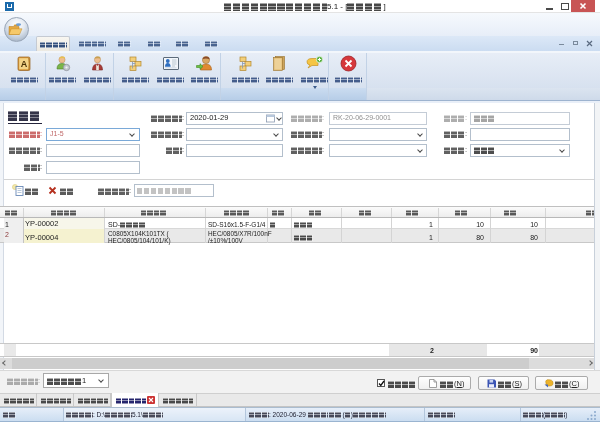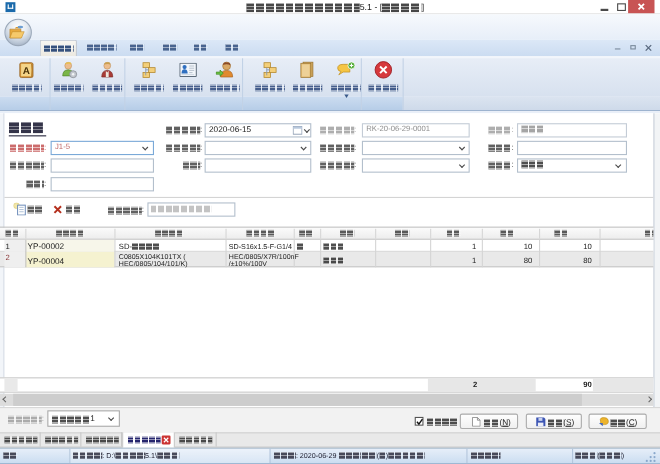--- a/index.html
+++ b/index.html
@@ -148,21 +148,21 @@
 
 <div class="abs" style="left:0;top:103px;width:600px;height:267px;background:#fff"></div>
 <div class="abs" style="left:0;top:103px;width:3px;height:267px;background:#f2f5f9"></div>
 <div class="abs" style="left:3px;top:103px;width:1px;height:267px;background:#d3dae4"></div>
 <div class="abs" style="left:594px;top:103px;width:6px;height:267px;background:#f2f4f6;border-left:1px solid #c8d0da"></div>
 
 <div class="abs" style="left:8px;top:111px;width:34px;border-bottom:1.5px solid #23233a;padding-bottom:2px"><span class="b" style="width:31px;height:10px;color:#23233a;opacity:.92;background-image:repeating-linear-gradient(180deg,rgba(255,255,255,.4) 0 1px,rgba(255,255,255,0) 1px 3.2px),repeating-linear-gradient(90deg,currentColor 0 9.2px,transparent 9.2px 11.2px)"></span></div>
 
 <div class="lbl" style="left:150px;top:114px;width:34px"><span class="b" style="width:31px;color:#3a3a3a"></span>:</div>
 <div class="fld" style="left:186px;top:112px;width:97px"></div>
-<div class="abs" style="left:190px;top:114px;font-size:7.5px;color:#222">2020-06-15</div>
+<div class="abs" style="left:190px;top:114px;font-size:7.5px;color:#222">2020-01-29</div>
 <svg class="abs" style="left:266px;top:114px" width="9" height="9">
     <rect x="0.5" y="1" width="8" height="7" fill="#fff" stroke="#8a9ab0" stroke-width="0.8"></rect>
     <rect x="0.5" y="1" width="8" height="2" fill="#b8c8dc"></rect>
   </svg>
 <span class="chev abs" style="left:277px;top:116px"></span>
 <div class="lbl" style="left:288px;top:114px;width:36px;color:#9a9a9a"><span class="b" style="width:31px;color:#9a9a9a"></span>:</div>
 <div class="fld" style="left:329px;top:112px;width:98px;border-color:#c4ccd6"></div>
 <div class="abs" style="left:333px;top:114px;font-size:7px;color:#8f8f8f">RK-20-06-29-0001</div>
 <div class="lbl" style="left:440px;top:114px;width:27px;color:#9a9a9a"><span class="b" style="width:21px;color:#9a9a9a"></span>:</div>
 <div class="fld" style="left:470px;top:112px;width:100px;border-color:#c4ccd6"></div>

